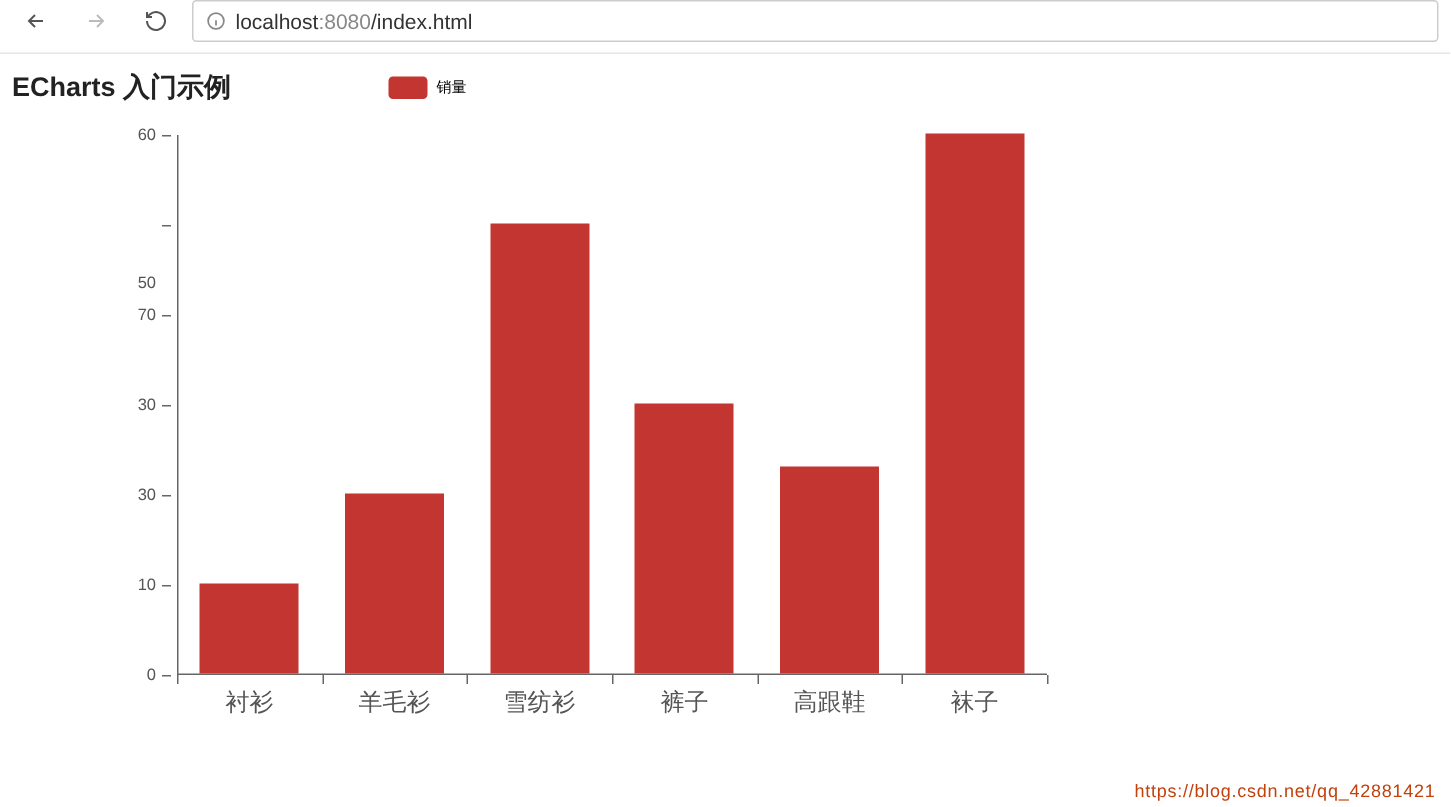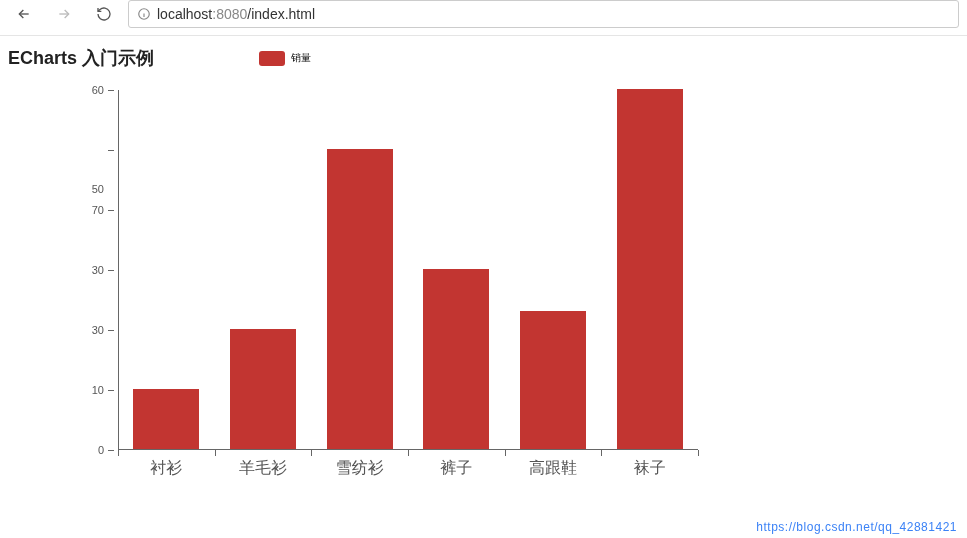--- a/index.html
+++ b/index.html
@@ -143,21 +143,21 @@
     .bar {
       position: absolute;
       bottom: 0;
       background: #c23531;
     }
     .watermark {
       position: absolute;
       right: 10px;
       bottom: 4px;
       font-size: 12px;
-      color: #3b82f6;
+      color: #c2410c;
       letter-spacing: 0.5px;
     }
   </style>
 </head>
 <body>
 
 <div class="browser-bar">
   <div class="nav-btn">
     <svg viewBox="0 0 24 24" fill="none" stroke="currentColor" stroke-width="2">
         <path d="M19 12H5"></path>

